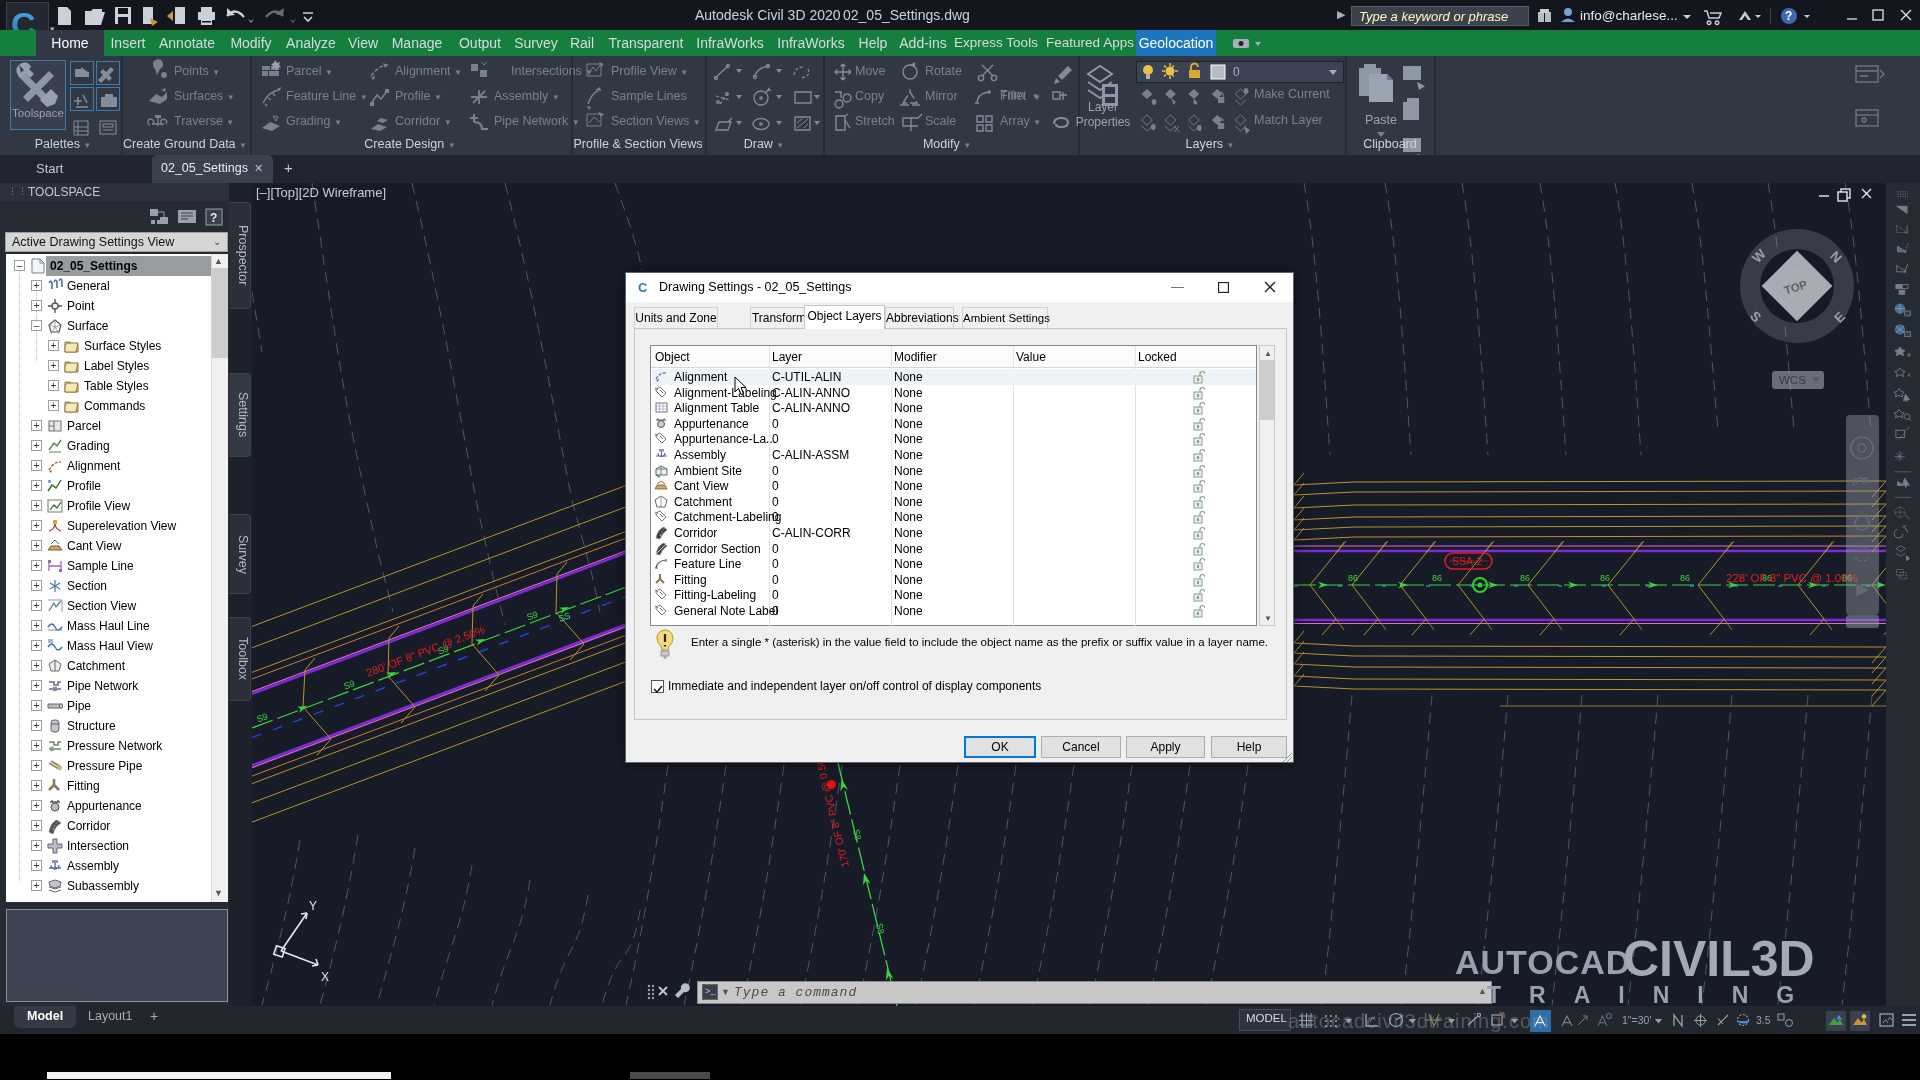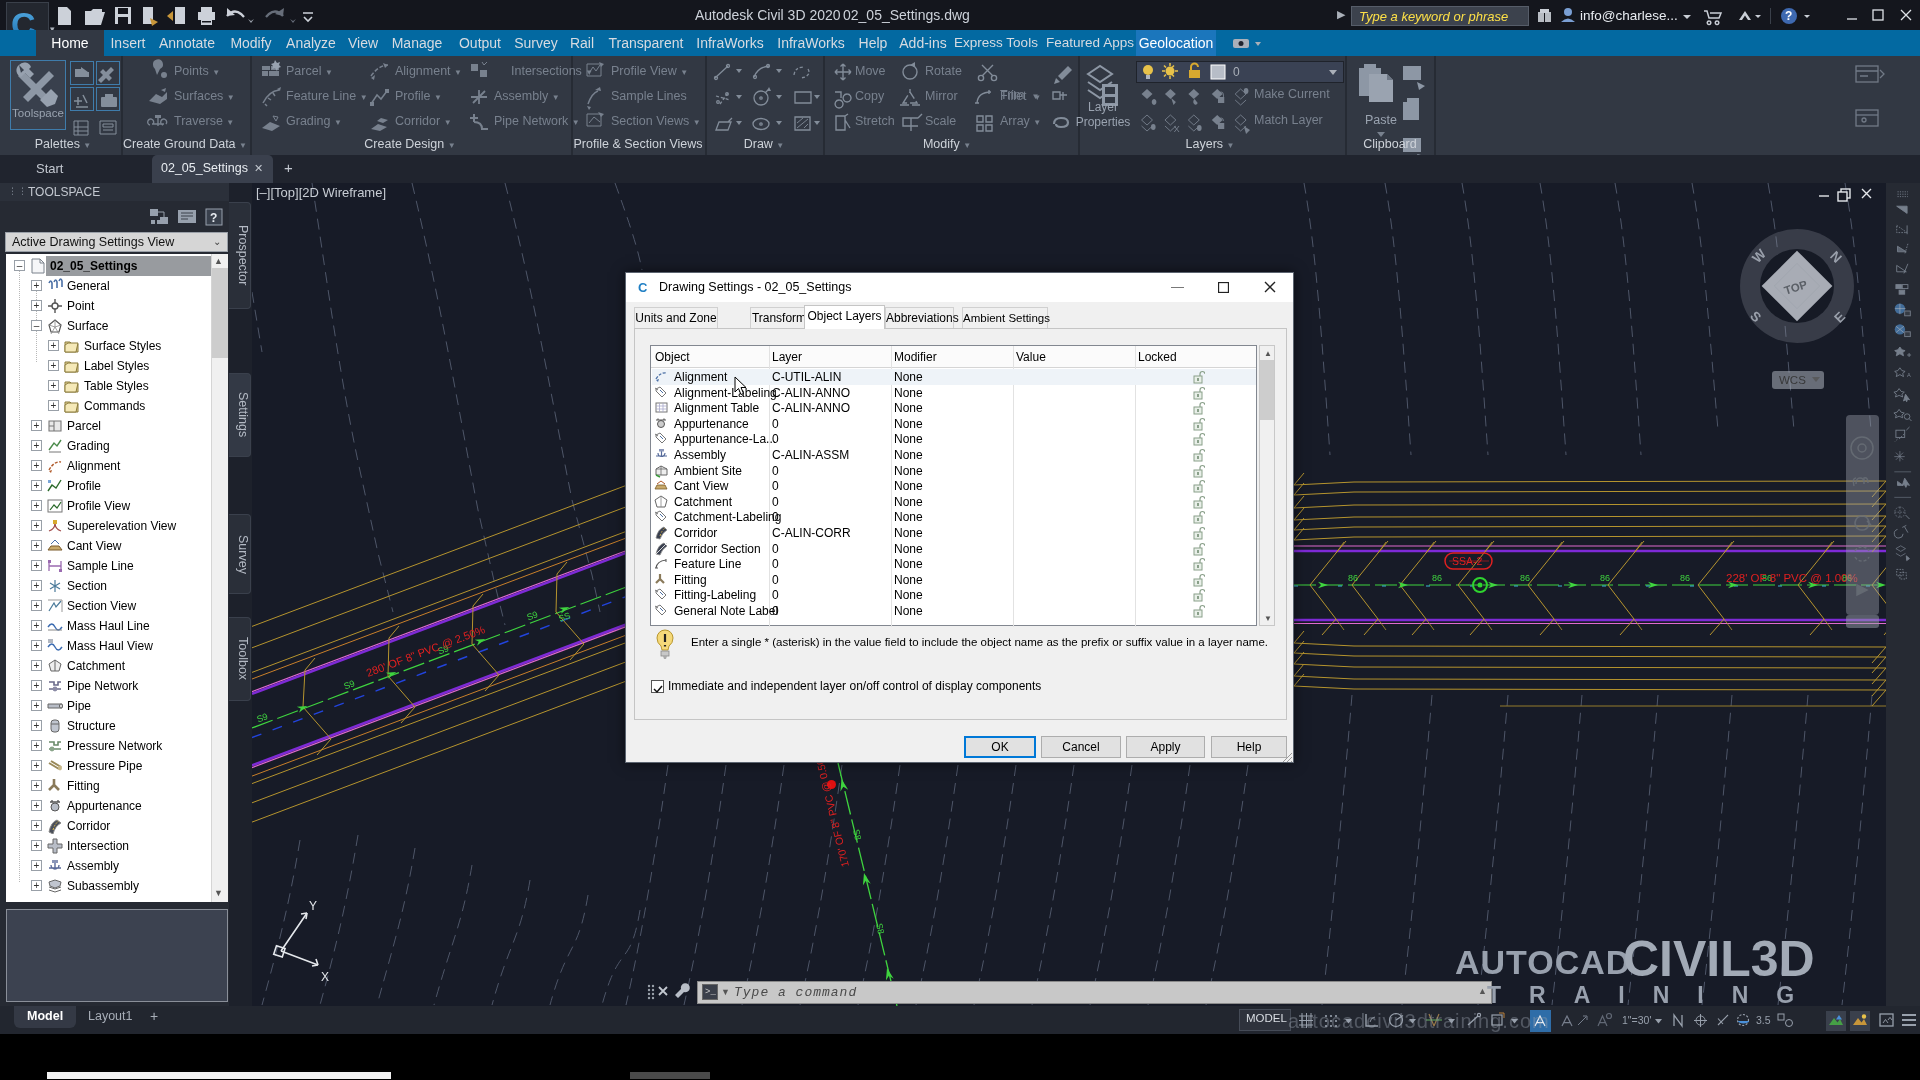--- a/index.html
+++ b/index.html
@@ -1,21 +1,21 @@
 <!DOCTYPE html>
 <html><head>
 <meta charset="utf-8">
 <style>
 html,body{margin:0;padding:0;width:1920px;height:1080px;background:#000;overflow:hidden;}
 *{box-sizing:border-box;font-family:"Liberation Sans",sans-serif;}
 .abs{position:absolute;}
 #app{position:absolute;left:0;top:0;width:1920px;height:1034px;background:#1d212b;overflow:hidden;}
 
 #titlebar{position:absolute;left:0;top:0;width:1920px;height:30px;background:#14161d;}
-#menurow{position:absolute;left:0;top:30px;width:1920px;height:26px;background:#0369a1;}
+#menurow{position:absolute;left:0;top:30px;width:1920px;height:26px;background:#15803d;}
 .mtab{position:absolute;top:0;height:26px;line-height:26px;color:#d7dbe1;font-size:14px;text-align:center;}
 #ribbon{position:absolute;left:0;top:56px;width:1920px;height:99px;background:#323843;}
 .pdiv{position:absolute;top:0;width:2px;height:99px;background:#262b34;}
 .plabel{position:absolute;top:78px;height:21px;line-height:20px;color:#ced3da;font-size:12.5px;text-align:center;width:200px;}
 .ritem{position:absolute;color:#78818e;font-size:12.5px;line-height:14px;white-space:nowrap;}
 .caret{color:#78818e;font-size:8px;}
 #filetabs{position:absolute;left:0;top:155px;width:1920px;height:28px;background:#20242e;}
 
 #toolspace{position:absolute;left:0;top:183px;width:229px;height:823px;background:#262a33;}
 #tstree{position:absolute;left:6px;top:71px;width:222px;height:648px;background:#fff;overflow:hidden;}
@@ -64,21 +64,21 @@
       <path d="M228,13 l1,-8 -9,6 z" fill="#676e7a"></path>
       <path d="M235,16 l3,2 3,-2 -3,4 z" fill="#676e7a"></path>
       <g stroke="#ccd1d9" stroke-width="1.6" fill="none">
           <path d="M248,10 h10 M249,14 l4,4 4,-4"></path>
         </g>
     </svg>
     <span class="abs" style="left:695px;top:7px;font-size:14px;color:#cdd2da;">Autodesk Civil 3D 2020</span>
     <span class="abs" style="left:843px;top:7px;font-size:14px;color:#cdd2da;">02_05_Settings.dwg</span>
     <span class="abs" style="left:1337px;top:8px;color:#aab0b9;font-size:11px;">▶</span>
     <div class="abs" style="left:1351px;top:6px;width:178px;height:20px;background:#3c424d;border:1px solid #565d69;">
-      <span class="abs" style="left:7px;top:2px;color:#fde047;font-size:13px;font-style:italic;">Type a keyword or phrase</span>
+      <span class="abs" style="left:7px;top:2px;color:#fef9c3;font-size:13px;font-style:italic;">Type a keyword or phrase</span>
     </div>
     <svg class="abs" style="left:1536px;top:6px" width="290" height="20" viewBox="0 0 290 20">
       <g fill="#c9ced6">
         <path d="M2,6 h6 v10 h-6 z M9,6 h6 v10 h-6 z" opacity="0.9"></path>
           <rect x="4" y="3" width="9" height="4"></rect>
         <circle cx="32" cy="6" r="4" fill="#7a9fd4"></circle>
           <path d="M25,16 q7,-7 14,0 z" fill="#7a9fd4"></path>
         <text x="44" y="14" font-size="13.5" fill="#e8ecf1">info@charlese...</text>
           <path d="M147,9 l4,4 4,-4 z"></path>
         <path d="M168,5 h3 l2,7 h10 l2,-5 h-11 M173,15 a1.8,1.8 0 1,0 0.1,0 M181,15 a1.8,1.8 0 1,0 0.1,0" fill="none" stroke="#c9ced6" stroke-width="1.5"></path>

